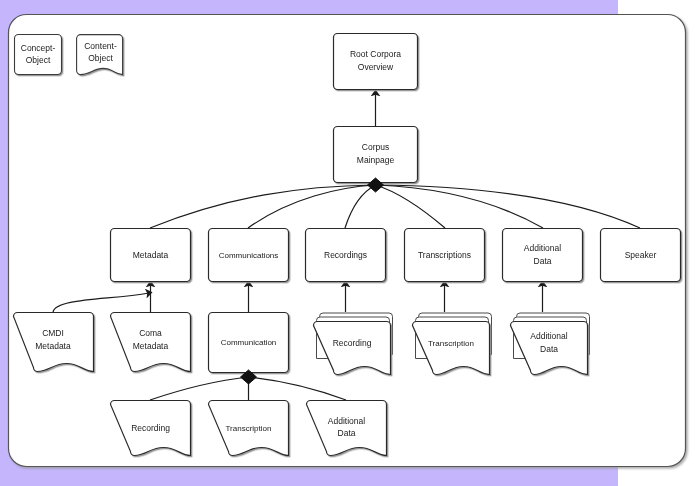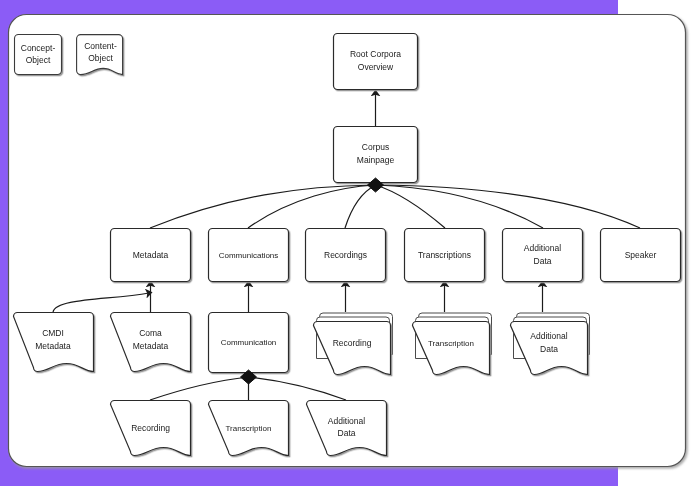--- a/index.html
+++ b/index.html
@@ -8,21 +8,21 @@
     background: #ffffff;
     width: 695px;
     height: 486px;
     overflow: hidden;
     font-family: "Liberation Sans", sans-serif;
   }
   #stage {
     position: relative;
     width: 618px;
     height: 486px;
-    background: #8b5cf6;
+    background: #c4b5fd;
   }
   #diagram {
     position: absolute;
     left: 0; top: 0;
     width: 695px;
     height: 486px;
   }
   .nd-label {
     font-family: "Liberation Sans", sans-serif;
     font-size: 8.5px;

